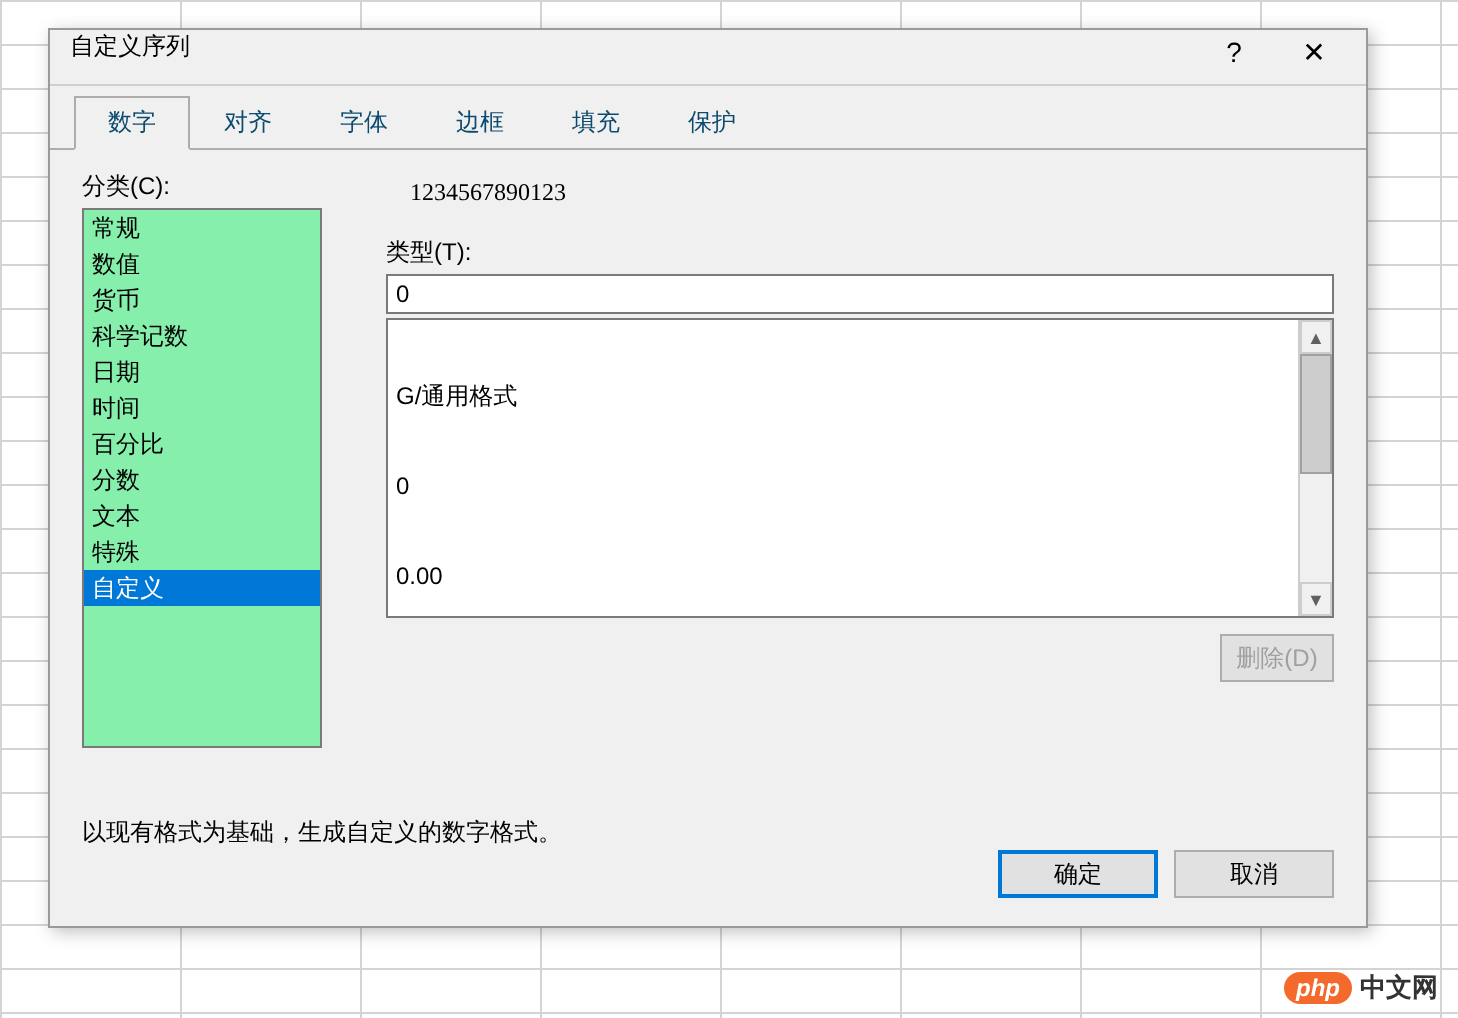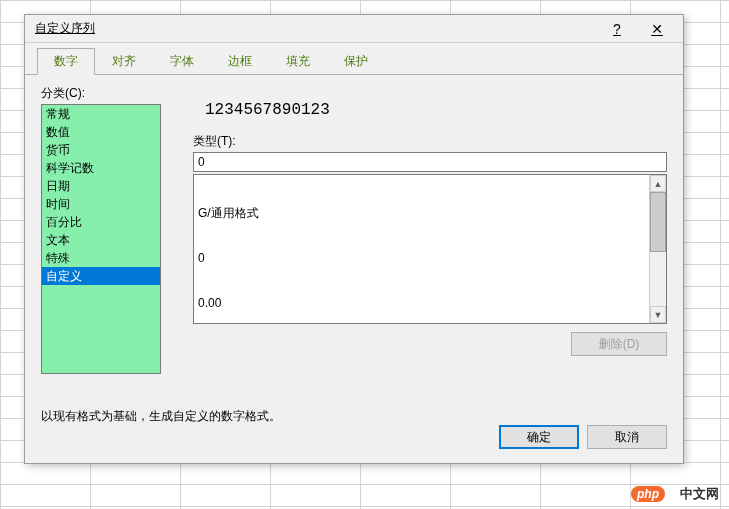--- a/index.html
+++ b/index.html
@@ -27,24 +27,22 @@
       height: 450px;
       background: #f0f0f0;
       border: 1px solid #9a9a9a;
       box-shadow: 2px 2px 8px rgba(0,0,0,0.25);
       display: flex;
       flex-direction: column;
     }
     .titlebar {
       height: 28px;
       display: flex;
-      align-items: center;
       padding: 0 6px 0 10px;
       border-bottom: 1px solid #d0d0d0;
-      text-decoration: underline;
     }
     .title-text { flex: 1; font-size: 12px; }
     .title-btns { display: flex; gap: 0; }
     .title-btn {
       width: 40px; height: 22px;
       display: flex; align-items: center; justify-content: center;
       font-size: 14px; font-family: Arial;
     }
     .tabstrip {
       display: flex;
@@ -53,21 +51,21 @@
       border-bottom: 1px solid #adadad;
       background: #f0f0f0;
     }
     .tab {
       padding: 4px 16px;
       font-size: 12px;
       border: 1px solid transparent;
       border-bottom: none;
       position: relative;
       top: 1px;
-      color: #4d7c0f;
+      color: #0c4a6e;
     }
     .tab.active {
       background: #f0f0f0;
       border-color: #adadad;
       border-bottom: 1px solid #f0f0f0;
     }
     .content {
       flex: 1;
       padding: 10px 16px 0 16px;
       display: flex;
@@ -87,23 +85,22 @@
       padding: 1px 4px;
       font-size: 12px;
       white-space: nowrap;
       line-height: 16px;
     }
     .cat-item.selected { background: #0078d7; color: #fff; }
     .right-col { flex: 1; display: flex; flex-direction: column; }
     .sample-label { font-size: 12px; margin-bottom: 2px; }
     .sample-box {
       padding: 4px 12px 10px 12px;
-      font-size: 16px;
-      font-family: Liberation Mono, monospace;
-      margin-top: 12px;
+      font-size: 12px;
+      font-family: Liberation Serif, serif;
     }
     .type-label { font-size: 12px; margin-top: 4px; margin-bottom: 2px; }
     .type-input {
       width: 100%;
       height: 20px;
       border: 1px solid #7a7a7a;
       padding: 0 4px;
       font-size: 12px;
       font-family: Arial;
     }
@@ -139,21 +136,21 @@
     }
     .scroll-track { flex: 1; background: #f0f0f0; position: relative; }
     .scroll-thumb {
       position: absolute; top: 0; left: 0; right: 0; height: 60px;
       background: #cdcdcd; border: 1px solid #a0a0a0;
     }
     .delete-row {
       display: flex; justify-content: flex-end; margin-top: 8px;
     }
     .delete-btn {
-      width: 96px; height: 24px;
+      width: 57px; height: 24px;
       border: 1px solid #adadad;
       background: #e1e1e1;
       color: #a0a0a0;
       font-size: 12px;
     }
     .note-row {
       padding: 10px 16px 0 16px;
       font-size: 12px;
     }
     .button-row {
@@ -164,21 +161,21 @@
     .dlg-btn {
       width: 80px; height: 24px;
       border: 1px solid #adadad;
       background: #e1e1e1;
       font-size: 12px;
     }
     .dlg-btn.primary { border: 2px solid #0078d7; }
     .watermark {
       position: absolute;
       right: 10px; bottom: 6px;
-      display: flex; align-items: center; gap: 15px;
+      display: flex; align-items: center; gap: 4px;
     }
     .wm-badge {
       background: #f36a2c; color: #fff;
       font-weight: bold; font-style: italic;
       padding: 1px 6px; border-radius: 9px;
       font-size: 12px;
     }
     .wm-text { font-size: 13px; color: #333; font-weight: bold; }
   </style>
 </head>
@@ -208,20 +205,21 @@
     <div class="left-col">
       <div class="cat-label">分类(C):</div>
       <div class="cat-list">
         <div class="cat-item">常规</div>
         <div class="cat-item">数值</div>
         <div class="cat-item">货币</div>
         <div class="cat-item">科学记数</div>
         <div class="cat-item">日期</div>
         <div class="cat-item">时间</div>
         <div class="cat-item">百分比</div>
+        <div class="cat-item">分数</div>
         <div class="cat-item">文本</div>
         <div class="cat-item">特殊</div>
         <div class="cat-item selected">自定义</div>
       </div>
     </div>
 
     <div class="right-col">
       <div class="sample-box">1234567890123</div>
 
       <div class="type-label">类型(T):</div>

